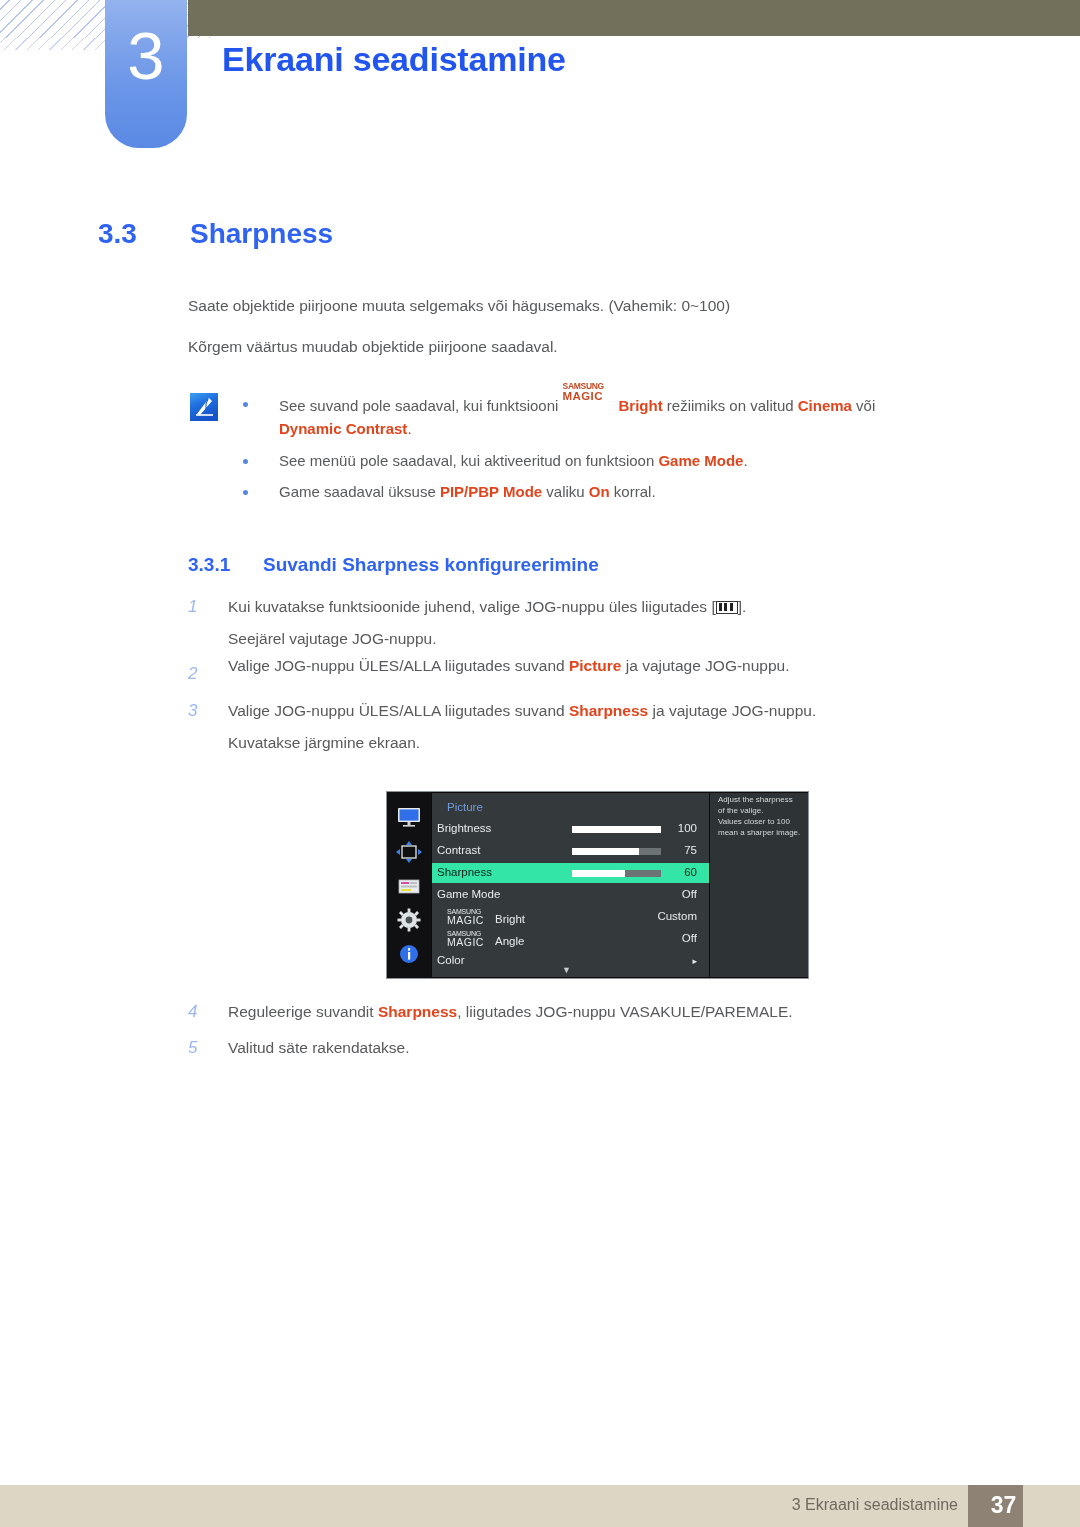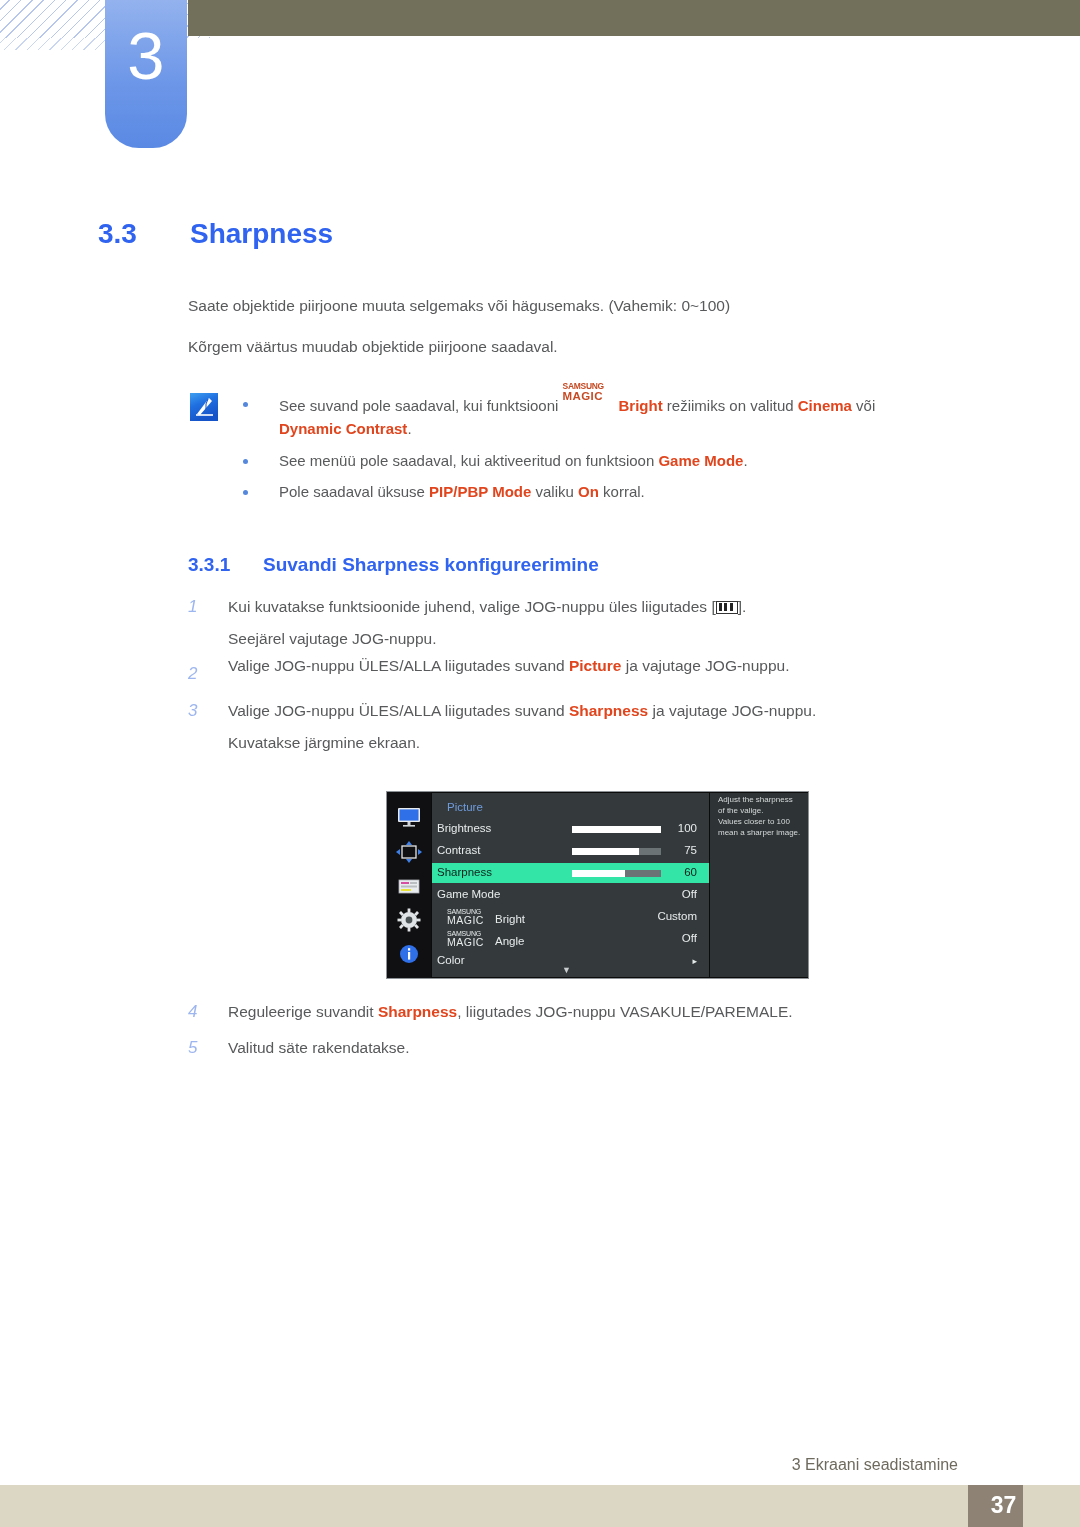--- a/index.html
+++ b/index.html
@@ -348,21 +348,21 @@
   
   #footer-bar {
     position: absolute;
     left: 0; top: 1485px;
     width: 1080px;
     height: 42px;
     background: #dcd6c5;
   }
   #footer-text {
     position: absolute;
-    right: 122px; top: 1456px;
+    right: 122px; top: 1496px;
     font-size: 16px;
     color: #6e6a5d;
     white-space: nowrap;
   }
   #footer-page-box {
     position: absolute;
     left: 968px; top: 1485px;
     width: 55px;
     height: 42px;
     background: #8d8274;
@@ -380,20 +380,21 @@
 </style>
 </head>
 <body>
 
 <div id="header">
   <div id="hatch"></div>
   <div id="hatch2"></div>
   <div id="olive-bar"></div>
   <div id="chapter-tab"></div>
   <div id="chapter-num">3</div>
+  <div id="chapter-title">Ekraani seadistamine</div>
 </div>
 
 <div id="content">
 
   <div class="h2" style="top:218px;">
     <span class="num">3.3</span><span>Sharpness</span>
   </div>
 
   <div class="para" style="top:297px;">Saate objektide piirjoone muuta selgemaks või hägusemaks. (Vahemik: 0~100)</div>
   <div class="para" style="top:338px;">Kõrgem väärtus muudab objektide piirjoone saadaval.</div>
@@ -420,21 +421,21 @@
     <span class="note-text2"><span class="ora">Dynamic Contrast</span><span>.</span></span>
   </div>
 
   <div class="note-row" style="top:452px;">
     <span class="bullet"></span>
     <span class="note-text"><span>See menüü pole saadaval, kui aktiveeritud on funktsioon </span><span class="ora">Game Mode</span><span>.</span></span>
   </div>
 
   <div class="note-row" style="top:483px;">
     <span class="bullet"></span>
-    <span class="note-text"><span>Pole saadaval üksuse </span><span class="ora">PIP/PBP Mode</span><span> valiku </span><span class="ora">On</span><span> korral.</span></span>
+    <span class="note-text"><span>Game saadaval üksuse </span><span class="ora">PIP/PBP Mode</span><span> valiku </span><span class="ora">On</span><span> korral.</span></span>
   </div>
 
   <div class="h3" style="top:546px;">
     <span class="num">3.3.1</span><span>Suvandi Sharpness konfigureerimine</span>
   </div>
 
   <div class="step-num" style="top:597px;">1</div>
   <div class="step-text" style="top:598px;"><span>Kui kuvatakse funktsioonide juhend, valige JOG-nuppu üles liigutades [</span><span class="jogicon"><i class="a"></i><i class="b"></i><i class="c"></i></span><span>].</span></div>
   <div class="step-sub" style="top:630px;">Seejärel vajutage JOG-nuppu.</div>
 

